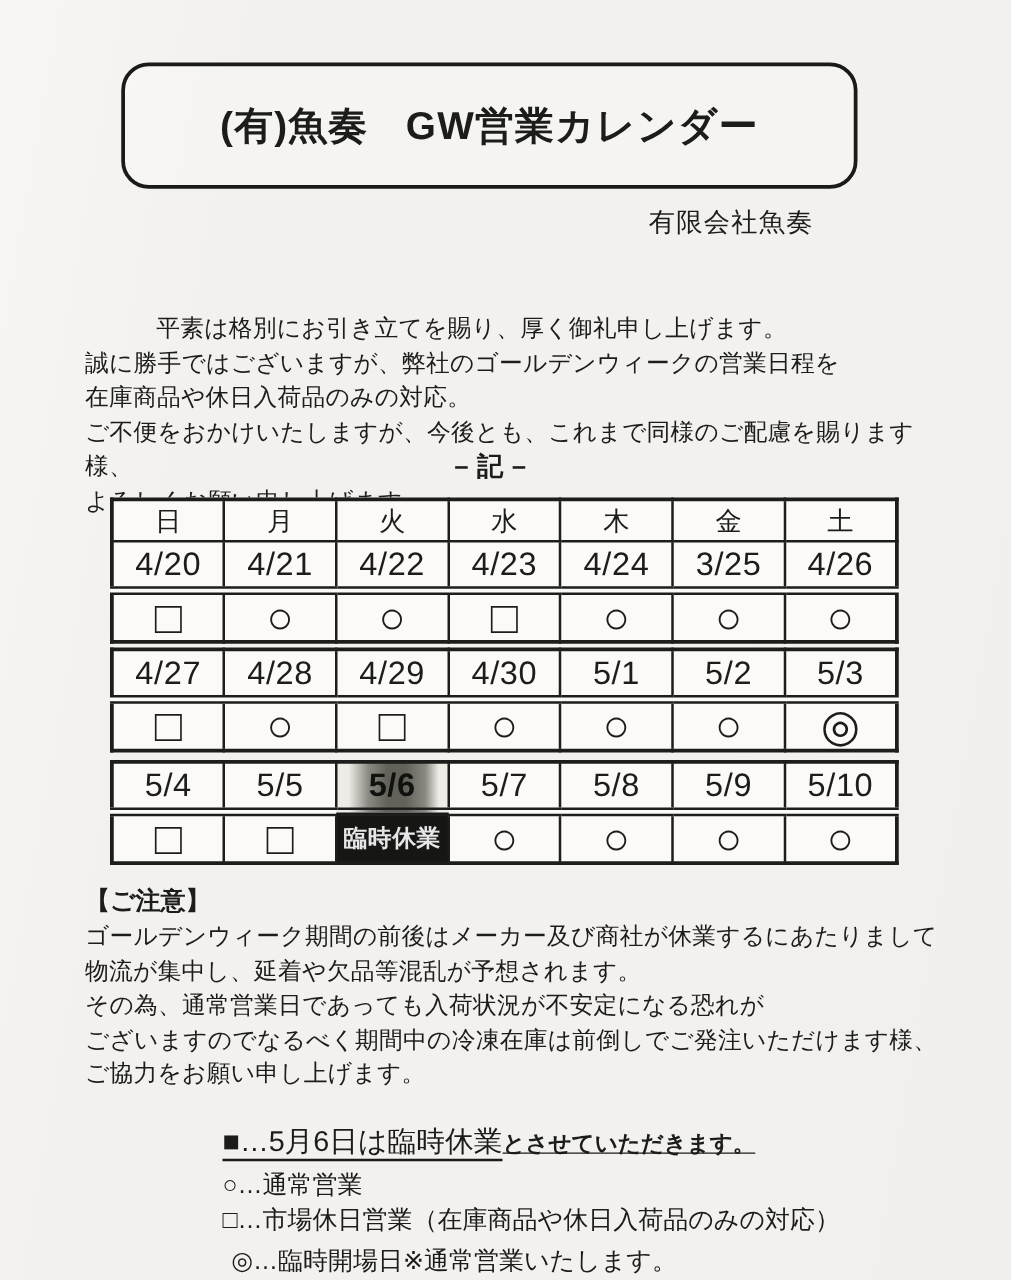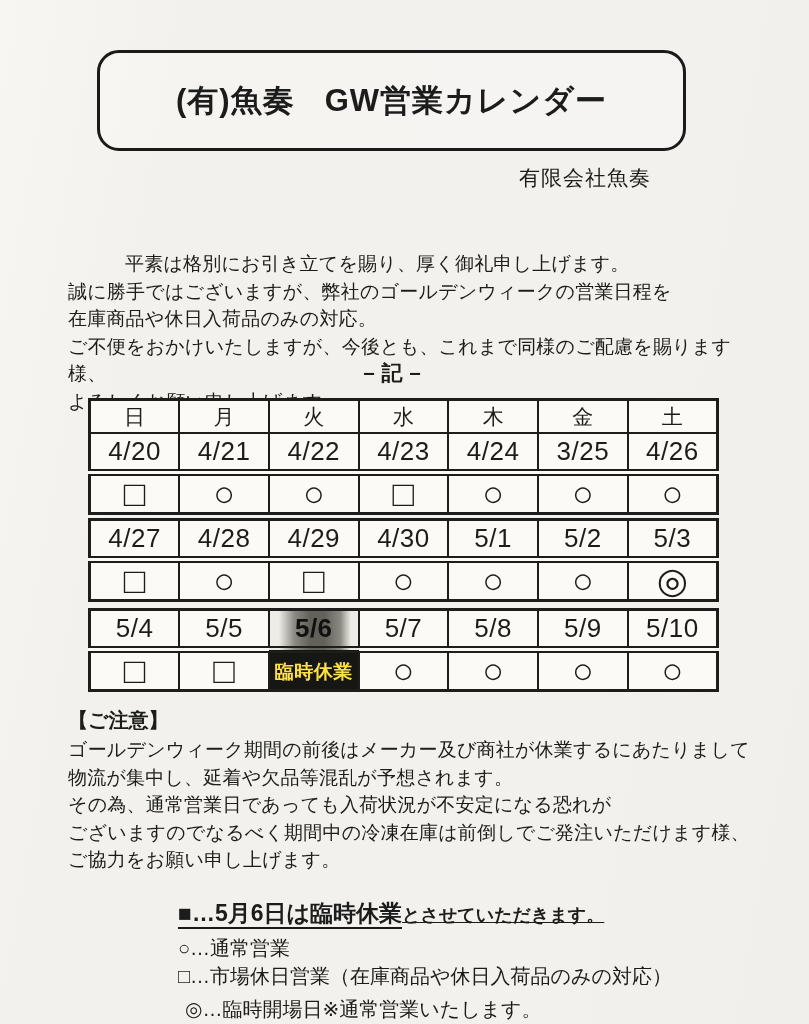--- a/index.html
+++ b/index.html
@@ -50,37 +50,37 @@
   .r-dates td { height:35px; font-size:26px; letter-spacing:0.5px; }
   .r-syms td  { height:33px; font-size:36px; line-height:1; border-top:7px double #1d1d1b; }
   .cal.w1 { top:398px; }
   .cal.w2 { top:518px;padding-left:44px; }
   .cal.w3 { top:608px; }
   .hl-date {
     background:linear-gradient(90deg,#edece7 0%,#edece7 10%,#8b8a82 28%,#63625a 45%,#63625a 62%,#8b8a82 80%,#edece7 92%);
     font-weight:700; color:#11110f;
   }
   .closed-cell {
-    background:#161614; color:#fde047;
+    background:#161614; color:#e5e5e5;
     font-size:19px !important; font-weight:700; letter-spacing:0.5px;
   }
   
   .notice-heading {
     position:absolute; left:68px; top:707px;
     font-size:20px; font-weight:700;
   }
   .notice {
     position:absolute; left:68px; top:736px; width:700px;
     font-size:19px; line-height:27.5px; letter-spacing:0.2px;
   }
   
   .legend { position:absolute; left:178px; top:898px; width:560px; }
   .legend-main { margin-bottom:5px; }
   .legend-main .u {
-    font-size:23px; font-weight:700;
+    font-size:23px; font-weight:400;
     border-bottom:2.5px solid #1a1a18; padding-bottom:1px;
   }
   .legend-main .suffix { font-size:18px; font-weight:700;text-decoration:underline; }
   .legend-item { font-size:20px; line-height:28px; }
   .legend-item.last { margin-top:5px; margin-left:7px; }
   .sym { display:inline-block; }
 </style>
 </head>
 <body>
 

